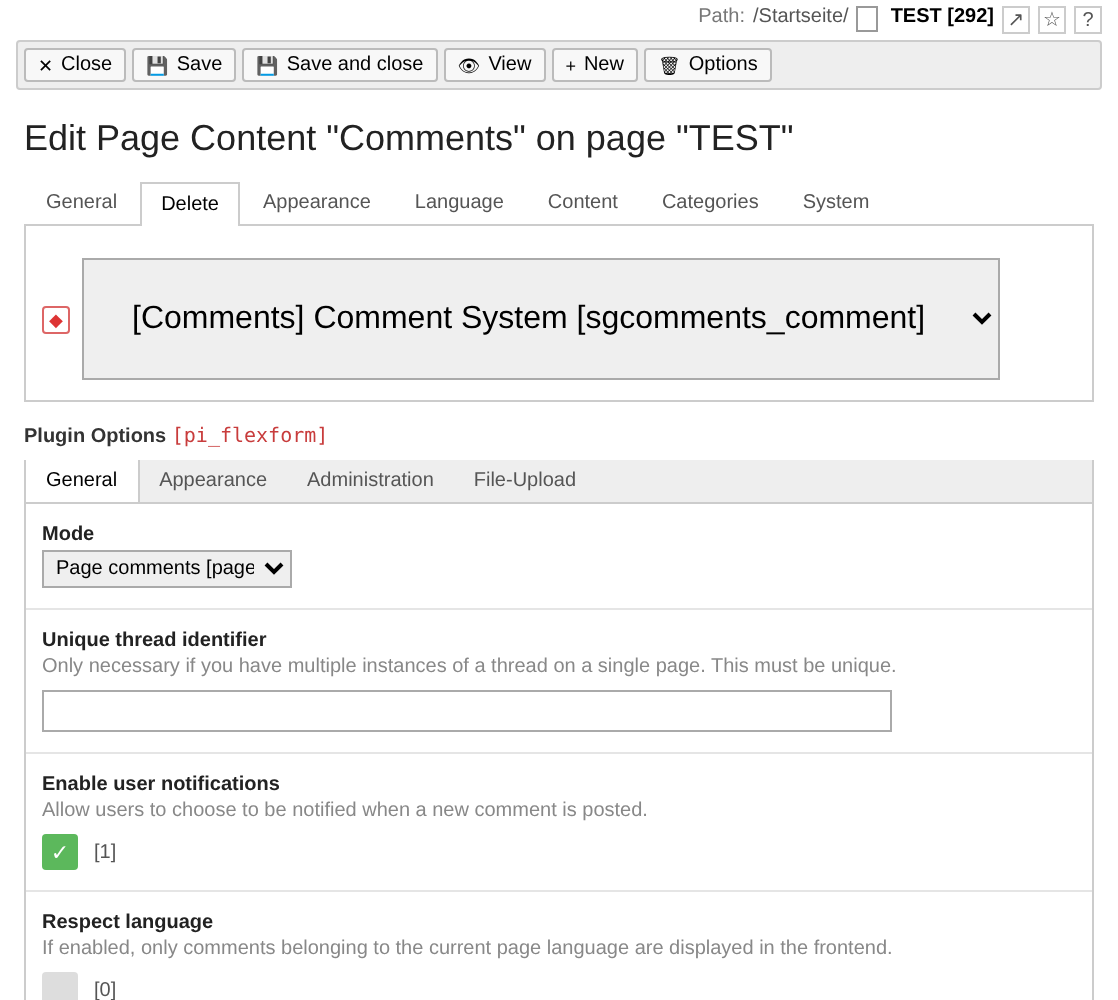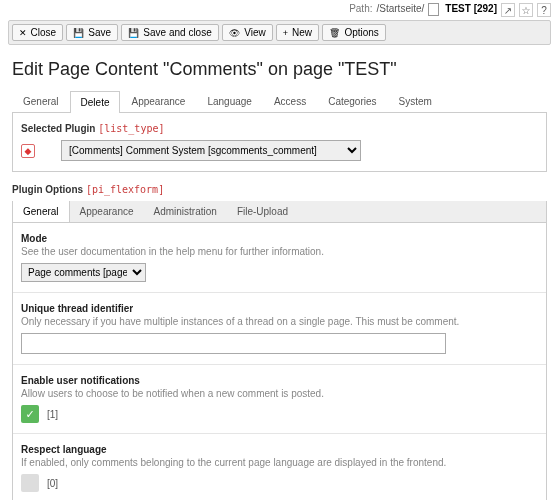--- a/index.html
+++ b/index.html
@@ -13,21 +13,21 @@
 .toolbar .ico { font-size: 9px; }
 h1 { font-size: 18px; font-weight: normal; padding: 14px 12px 10px; color: #222; }
 .tabs { display: flex; border-bottom: 1px solid #ccc; margin: 0 12px; }
 .tab { padding: 5px 10px; font-size: 10px; color: #555; cursor: pointer; border: 1px solid transparent; border-bottom: none; }
 .tab.active { border-color: #ccc; background: #fff; position: relative; top: 1px; color: #000; }
 .panel { border: 1px solid #ccc; border-top: none; margin: 0 12px 12px; padding: 10px 8px; }
 .sel-plugin-label { font-weight: bold; font-size: 10px; }
 .tech { color: #c83c3c; font-family: monospace; font-size: 10px; font-weight: normal; }
 .plugin-row { display: flex; align-items: center; gap: 6px; margin-top: 6px; }
 .plugin-icon { width: 14px; height: 14px; background: #fff; border: 1px solid #d66; border-radius: 2px; display: flex; align-items: center; justify-content: center; color: #d33; font-size: 9px; }
-select.plugin-select { flex: 0 0 300px; padding: 3px; font-size: 10px; border: 1px solid #aaa; margin-left: 20px; }
+select.plugin-select { flex: 0 0 300px; padding: 20px; font-size: 16px; border: 1px solid #aaa; }
 .options-header { font-weight: bold; font-size: 10px; margin: 12px 12px 6px; }
 .inner-tabs { display: flex; background: #eee; border-bottom: 1px solid #ccc; }
 .inner-tab { padding: 5px 10px; font-size: 10px; color: #555; cursor: pointer; }
 .inner-tab.active { background: #fff; border-right: 1px solid #ccc; color: #000; }
 .section { border-bottom: 1px solid #e5e5e5; padding: 10px 8px; }
 .section:last-child { border-bottom: none; }
 .field-label { font-weight: bold; font-size: 10px; color: #222; margin-bottom: 2px; }
 .hint { color: #888; font-size: 10px; margin-bottom: 6px; }
 select.mode { width: 125px; padding: 2px; font-size: 10px; border: 1px solid #aaa; }
 input.thread { width: 425px; padding: 4px; border: 1px solid #aaa; font-size: 10px; }
@@ -78,30 +78,26 @@
     </button>
 </div>
 
 <h1>Edit Page Content "Comments" on page "TEST"</h1>
 
 <div class="tabs">
   <div class="tab">General</div>
   <div class="tab active">Delete</div>
   <div class="tab">Appearance</div>
   <div class="tab">Language</div>
-  <div class="tab">Access</div>
+  <div class="tab">Content</div>
   <div class="tab">Categories</div>
   <div class="tab">System</div>
 </div>
 
 <div class="panel">
-  <div class="sel-plugin-label">
-    <span>Selected Plugin</span>
-    <span class="tech">[list_type]</span>
-  </div>
   <div class="plugin-row">
     <div class="plugin-icon">◆</div>
     <select class="plugin-select">
       <option>[Comments] Comment System [sgcomments_comment]</option>
     </select>
   </div>
 </div>
 
 <div class="options-header">
   <span>Plugin Options</span>
@@ -111,27 +107,26 @@
 <div class="panel" style="padding:0;">
   <div class="inner-tabs">
     <div class="inner-tab active">General</div>
     <div class="inner-tab">Appearance</div>
     <div class="inner-tab">Administration</div>
     <div class="inner-tab">File-Upload</div>
   </div>
 
   <div class="section">
     <div class="field-label">Mode</div>
-    <div class="hint">See the user documentation in the help menu for further information.</div>
     <select class="mode"><option>Page comments [pages]</option></select>
   </div>
 
   <div class="section">
     <div class="field-label">Unique thread identifier</div>
-    <div class="hint">Only necessary if you have multiple instances of a thread on a single page. This must be comment.</div>
+    <div class="hint">Only necessary if you have multiple instances of a thread on a single page. This must be unique.</div>
     <input class="thread" type="text" value="" style="">
   </div>
 
   <div class="section">
     <div class="field-label">Enable user notifications</div>
     <div class="hint">Allow users to choose to be notified when a new comment is posted.</div>
     <div class="check-row">
       <div class="cb on">✓</div>
       <span class="cb-val">[1]</span>
     </div>

